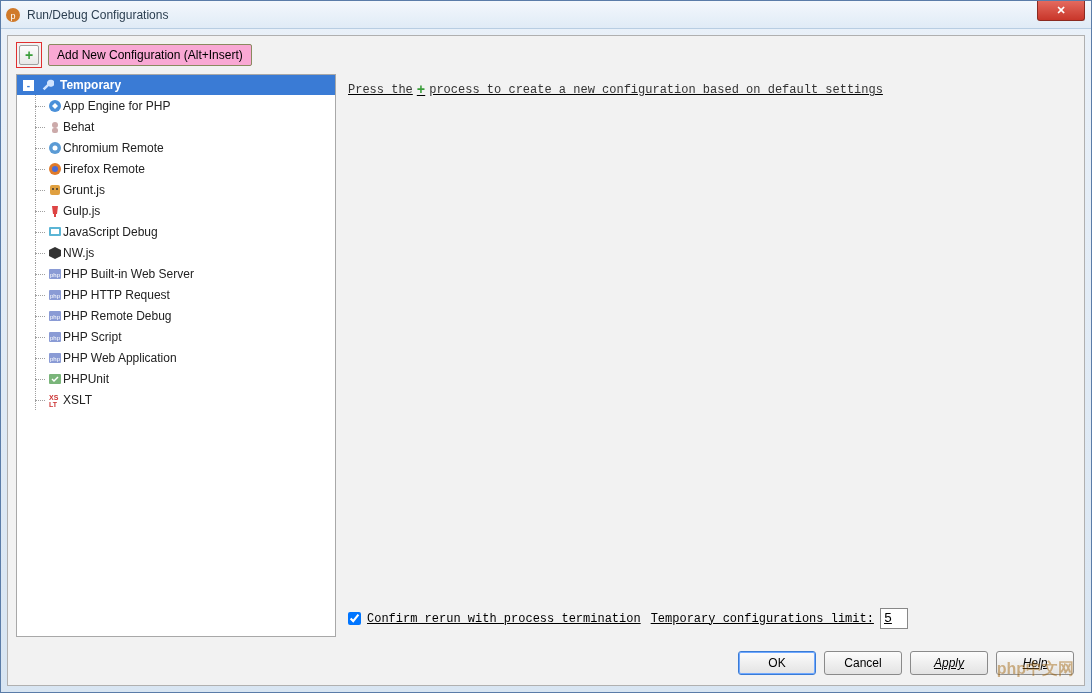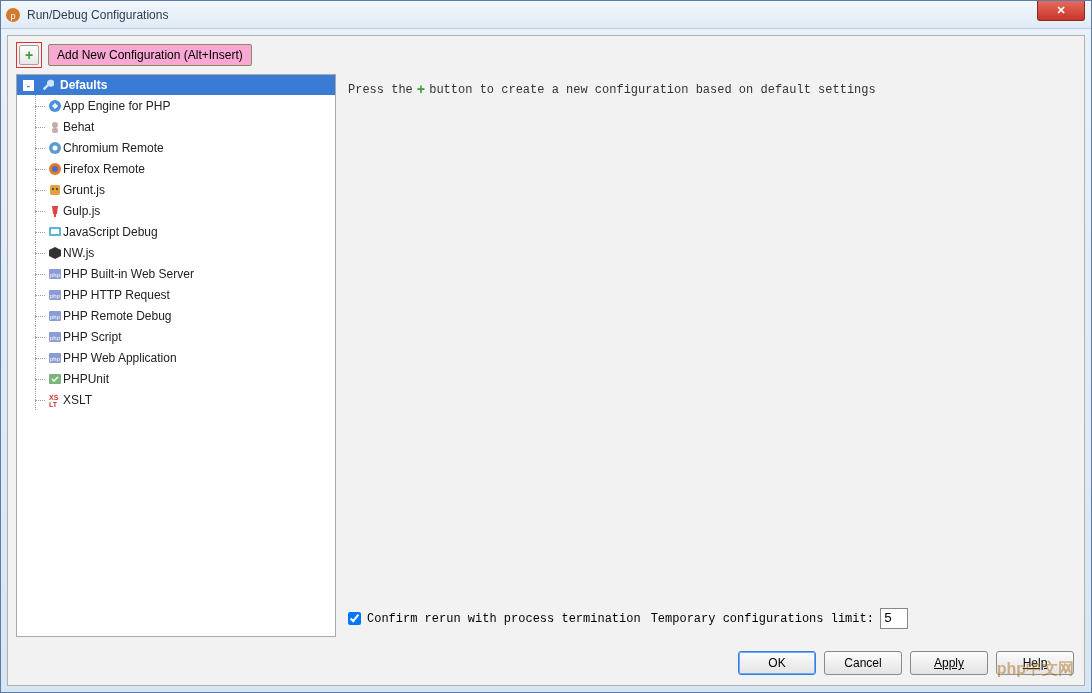--- a/index.html
+++ b/index.html
@@ -141,20 +141,21 @@
       width: 16px; height: 16px;
       display:inline-flex; align-items:center; justify-content:center;
       font-size: 11px;
       flex-shrink:0;
     }
     .right-pane {
       flex:1;
       display:flex;
       flex-direction:column;
       padding: 4px 4px 4px 0;
+      text-decoration: underline;
     }
     .hint {
       font-family: "Courier New", monospace;
       font-size: 12px;
       color: #333;
       display:flex;
       align-items:center;
       gap: 4px;
       padding: 4px;
     }
@@ -183,21 +184,21 @@
     .dlg-btn {
       min-width: 78px;
       height: 24px;
       border: 1px solid #8a8a8a;
       background: linear-gradient(#fcfcfc, #e3e3e3);
       border-radius: 3px;
       font-size: 12px;
       padding: 0 10px;
     }
     .dlg-btn.focus { border: 1px solid #3a7bd5; box-shadow: 0 0 0 1px #6fa8ff inset; }
-    .underline { text-decoration: underline; }
+    .underline { text-decoration: underline; font-style: italic; }
     .watermark {
       position:absolute;
       right: 10px; bottom: 5px;
       color: #a16207;
       opacity: 0.45;
       font-size: 16px;
       font-weight: bold;
       text-shadow: 0 0 2px #fff;
       pointer-events:none;
     }
@@ -229,21 +230,21 @@
       <span class="tooltip">Add New Configuration (Alt+Insert)</span>
     </div>
 
     <div class="main-row">
       <div class="tree-panel">
         <div class="tree-root">
           <span class="exp">-</span>
           <svg class="root-icon" viewBox="0 0 16 16">
               <path d="M12 2a4 4 0 00-3.9 5l-5 5 2 2 5-5A4 4 0 1012 2z" fill="#cfe3ff"></path>
             </svg>
-          <span>Defaults</span>
+          <span>Temporary</span>
         </div>
         <div id="tree-items">
             <div class="tree-item">
               <span class="t-icon">
                 <svg viewBox="0 0 16 16" width="16" height="16">
                   <circle cx="8" cy="8" r="6" fill="#4a90d9"></circle>
                   <path d="M5 8l3-3 3 3-3 3z" fill="#fff"></path>
                 </svg>
               </span>
               <span>App Engine for PHP</span>
@@ -374,21 +375,21 @@
               </span>
               <span>XSLT</span>
             </div>
           </div>
       </div>
 
       <div class="right-pane">
         <div class="hint">
           <span>Press the</span>
           <span class="plus">+</span>
-          <span>button to create a new configuration based on default settings</span>
+          <span>process to create a new configuration based on default settings</span>
         </div>
         <div class="spacer"></div>
         <div class="bottom-opts">
           <label>
             <input type="checkbox" checked="" style="">
             <span>Confirm rerun with process termination</span>
           </label>
           <label>
             <span>Temporary configurations limit:</span>
             <input type="text" value="5" style="">

